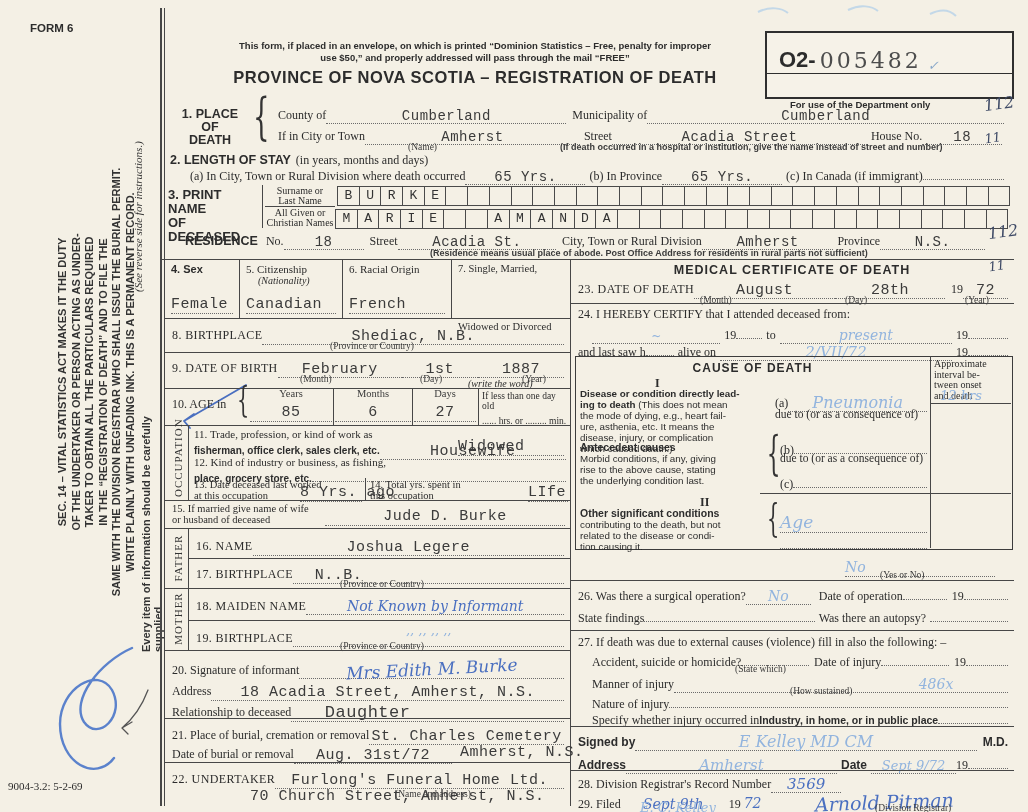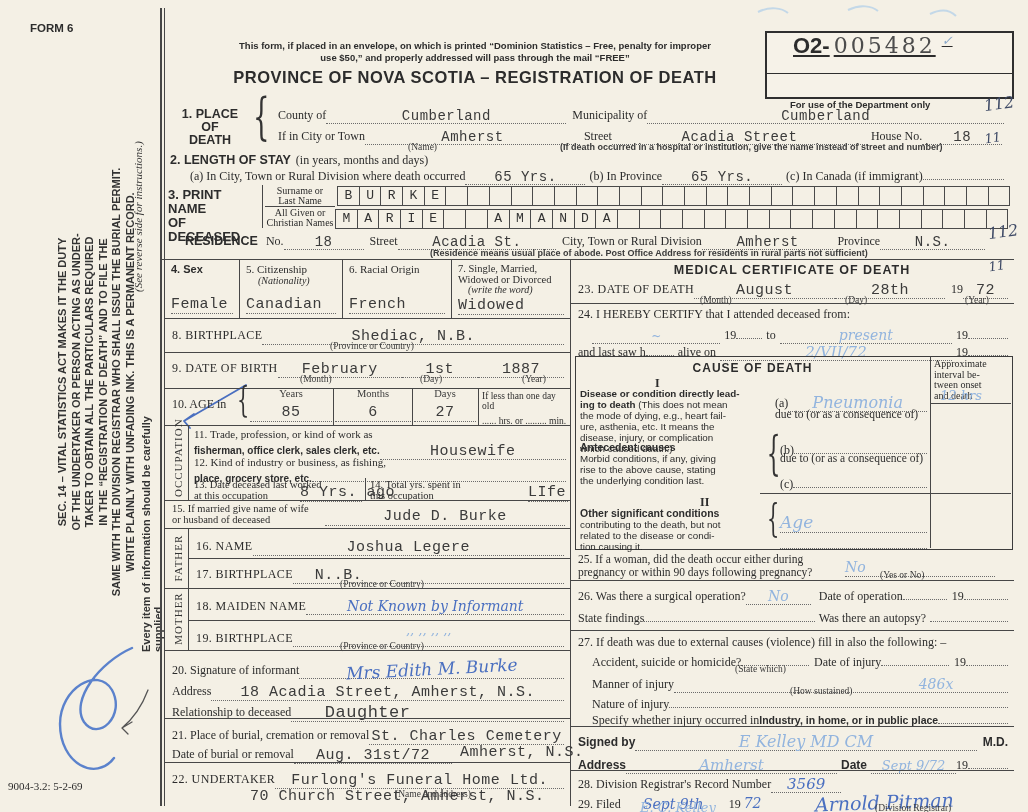--- a/index.html
+++ b/index.html
@@ -66,21 +66,21 @@
   <div class="vl" style="left:160px;top:8px;height:798px;width:2px;"></div>
   <div class="vl" style="left:164px;top:8px;height:798px;"></div>
 
   <div class="abs sans b" style="left:205px;top:40px;width:540px;text-align:center;font-size:9.5px;line-height:12px;">
     <div>This form, if placed in an envelope, on which is printed “Dominion Statistics – Free, penalty for improper</div>
     <div>use $50,” and properly addressed will pass through the mail “FREE”</div>
   </div>
   <div class="abs sans b" style="left:205px;top:68px;width:540px;text-align:center;font-size:16.5px;letter-spacing:.5px;">PROVINCE OF NOVA SCOTIA – REGISTRATION OF DEATH</div>
 
   <div class="abs" style="left:765px;top:31px;width:245px;height:64px;border:2px solid #2f2f2f;background:#f6f2e8;">
-    <div style="display:flex;align-items:flex-start;height:40px;border-bottom:1px solid #2f2f2f;padding-left:26px;text-decoration:underline;">
+    <div style="display:flex;align-items:flex-end;height:40px;border-bottom:1px solid #2f2f2f;padding-left:12px;">
       <span class="sans b" style="font-size:22px;">O2-</span>
       <span style="font-family:'DejaVu Serif',serif;font-size:22px;letter-spacing:3px;color:#4d4d4d;margin-left:4px;">005482</span>
       <span class="hw" style="font-size:13px;margin-left:6px;color:#8aa8c9;">✓</span>
     </div>
   </div>
   <div class="abs sans b" style="left:790px;top:99px;font-size:9.5px;">For use of the Department only</div>
   <div class="abs frac" style="left:986px;top:96px;">
     <span class="ft">112</span>
     <span class="fracline"></span>
     <span class="fb">11</span>
@@ -231,21 +231,21 @@
     </div>
     <div class="cell4" style="width:103px;border-right:1px solid #474747;">
       <div style="font-size:11px;">5. Citizenship</div>
       <div class="i" style="font-size:10px;margin-left:12px;">(Nationality)</div>
       <div class="vline"><span class="mono" style="font-size:15px;">Canadian</span></div>
     </div>
     <div class="cell4" style="width:109px;border-right:1px solid #474747;">
       <div style="font-size:11px;">6. Racial Origin</div>
       <div class="vline"><span class="mono" style="font-size:15px;">French</span></div>
     </div>
-    <div class="cell4" style="flex:1;">
+    <div class="cell4" style="flex:1;gap:47px;">
       <div style="font-size:10.5px;line-height:11px;">7. Single, Married,</div>
       <div style="font-size:10.5px;line-height:11px;">Widowed or Divorced</div>
       <div class="i" style="font-size:10px;line-height:10px;margin-left:10px;">(write the word)</div>
       <div class="vline"><span class="mono" style="font-size:15px;">Widowed</span></div>
     </div>
   </div>
   <div class="hl" style="left:165px;top:318px;width:405px;"></div>
 
   <div class="abs fld" style="left:172px;top:325px;width:392px;">
     <span class="lab cap">8. BIRTHPLACE</span>
@@ -481,24 +481,20 @@
     <div>contributing to the death, but not</div>
     <div>related to the disease or condi-</div>
     <div>tion causing it.</div>
   </div>
   <div class="abs brace" style="left:768px;top:508px;font-size:16px;transform:scale(1.2,2.4);">{</div>
   <div class="abs" style="left:780px;top:512px;width:147px;border-bottom:1px dotted #6b6b6b;text-align:left;">
     <span class="hw hwf" style="font-size:17px;">Age</span>
   </div>
   <div class="abs" style="left:780px;top:536px;width:147px;border-bottom:1px dotted #6b6b6b;height:12px;"></div>
 
-  <div class="abs" style="left:578px;top:553px;width:260px;font-size:11.5px;line-height:12.5px;">
-    <div>25. If a woman, did the death occur either during</div>
-    <div>pregnancy or within 90 days following pregnancy?</div>
-  </div>
   <div class="abs" style="left:845px;top:558px;width:150px;border-bottom:1px dotted #6b6b6b;">
     <span class="hw hwf" style="font-size:14px;">No</span>
   </div>
   <div class="abs snote" style="left:880px;top:570px;">(Yes or No)</div>
   <div class="hl" style="left:570px;top:580px;width:444px;"></div>
 
   <div class="abs fld" style="left:578px;top:586px;width:430px;">
     <span class="lab">26. Was there a surgical operation?</span>
     <span class="dots" style="max-width:78px;"><span class="hw hwf" style="font-size:14px;">No</span></span>
     <span class="lab" style="margin-left:8px;">Date of operation</span>

